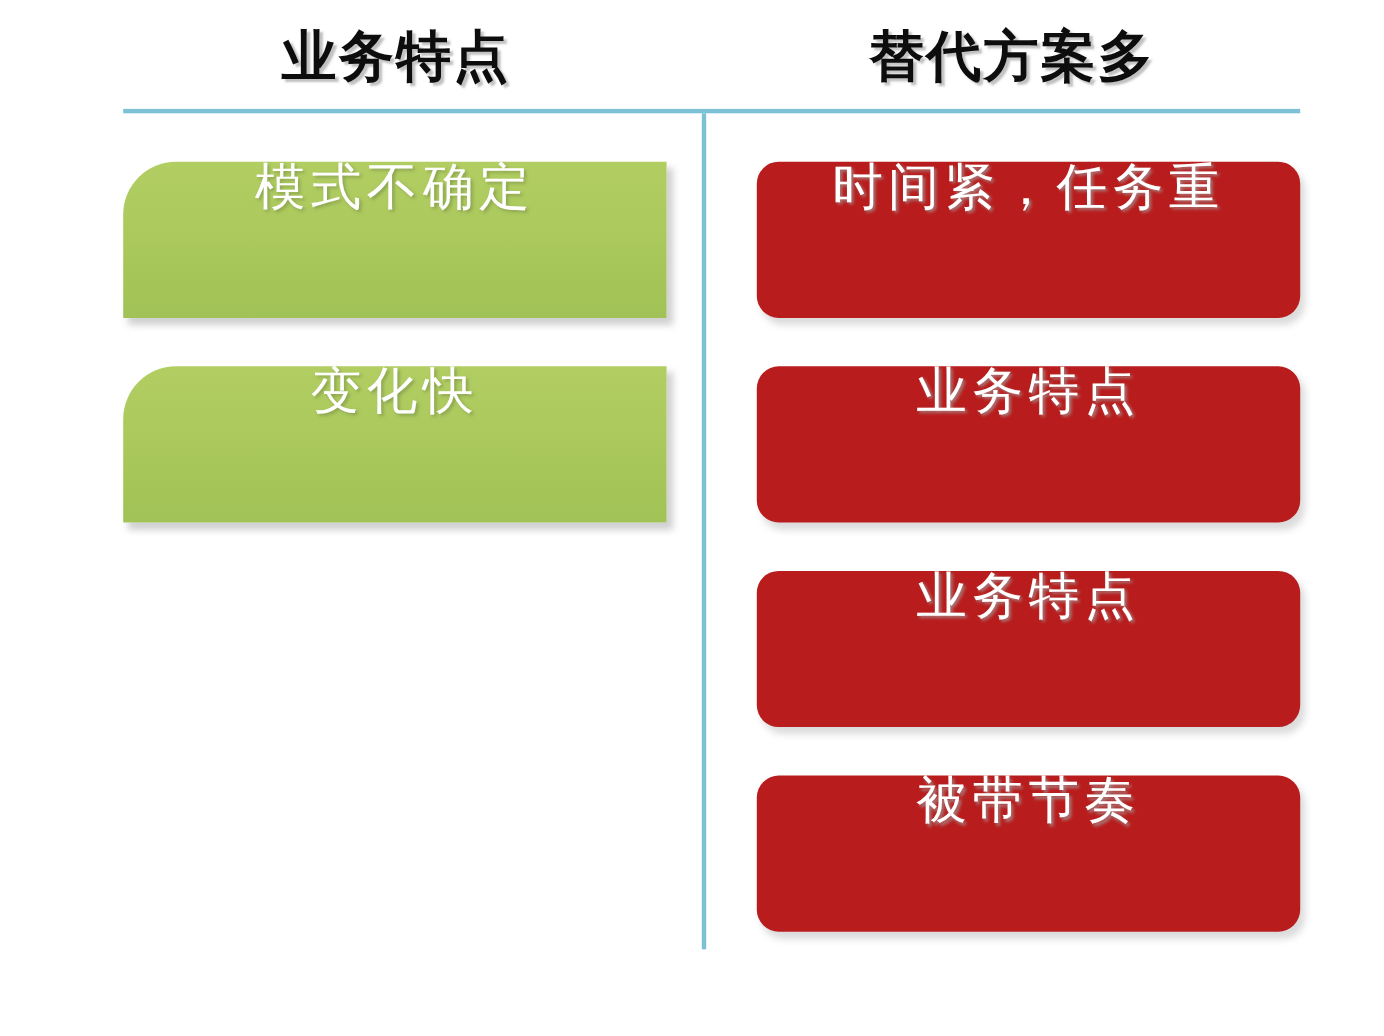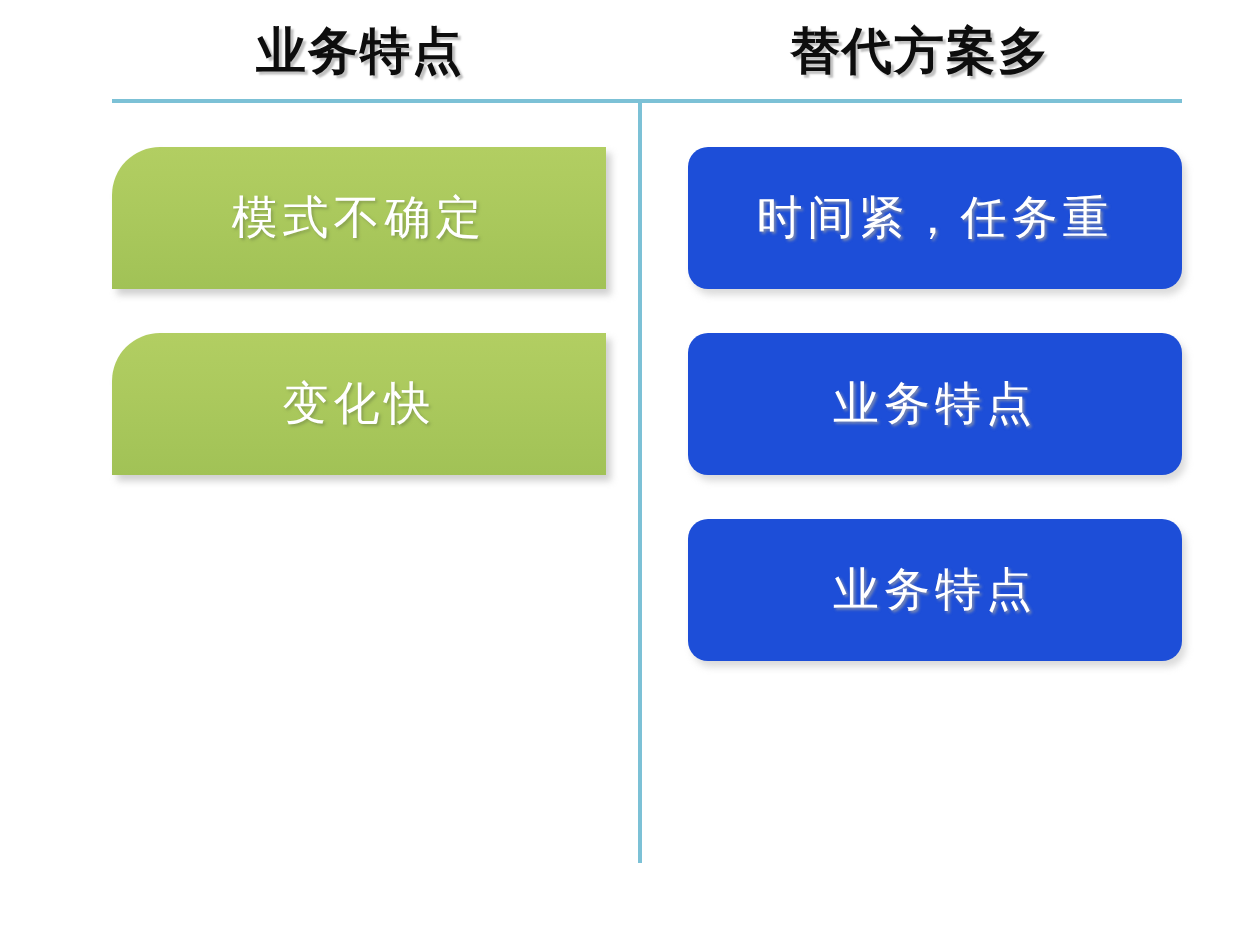--- a/index.html
+++ b/index.html
@@ -64,21 +64,21 @@
   }
   #column-left  { left: 112px; width: 494px; }
   #column-right { left: 688px; width: 494px; }
 
   
   .card {
     position: relative;
     height: 142px;
     margin-bottom: 44px;
     display: flex;
-    align-items: center;
+    align-items: flex-start;
     justify-content: center;
     box-sizing: border-box;
   }
   .card:last-child { margin-bottom: 0; }
 
   .card-label {
     font-family: "Liberation Serif", "DejaVu Serif", serif;
     font-size: 46px;
     font-weight: normal;
     color: #ffffff;
@@ -94,21 +94,21 @@
     background: linear-gradient(to bottom, #b2ce62 0%, #abc95d 45%, #a1c256 100%);
     border-radius: 48px 0 0 0;
     box-shadow: 5px 6px 7px rgba(150,150,150,0.45);
   }
   .card-green .card-label {
     text-shadow: 2px 2px 3px rgba(110,130,70,0.55);
   }
 
   
   .card-grey {
-    background: #1d4ed8;
+    background: #b91c1c;
     border-radius: 20px;
     box-shadow: 4px 6px 7px rgba(175,175,175,0.45);
   }
   .card-grey .card-label {
     text-shadow: 2px 2px 3px rgba(160,160,160,0.75);
   }
 </style>
 </head>
 <body>
 
@@ -133,15 +133,18 @@
   <div class="column" id="column-right">
     <div class="card card-grey">
       <span class="card-label">时间紧，任务重</span>
     </div>
     <div class="card card-grey">
       <span class="card-label">业务特点</span>
     </div>
     <div class="card card-grey">
       <span class="card-label">业务特点</span>
     </div>
+    <div class="card card-grey">
+      <span class="card-label">被带节奏</span>
+    </div>
   </div>
 
 </div>
 
 </body></html>

